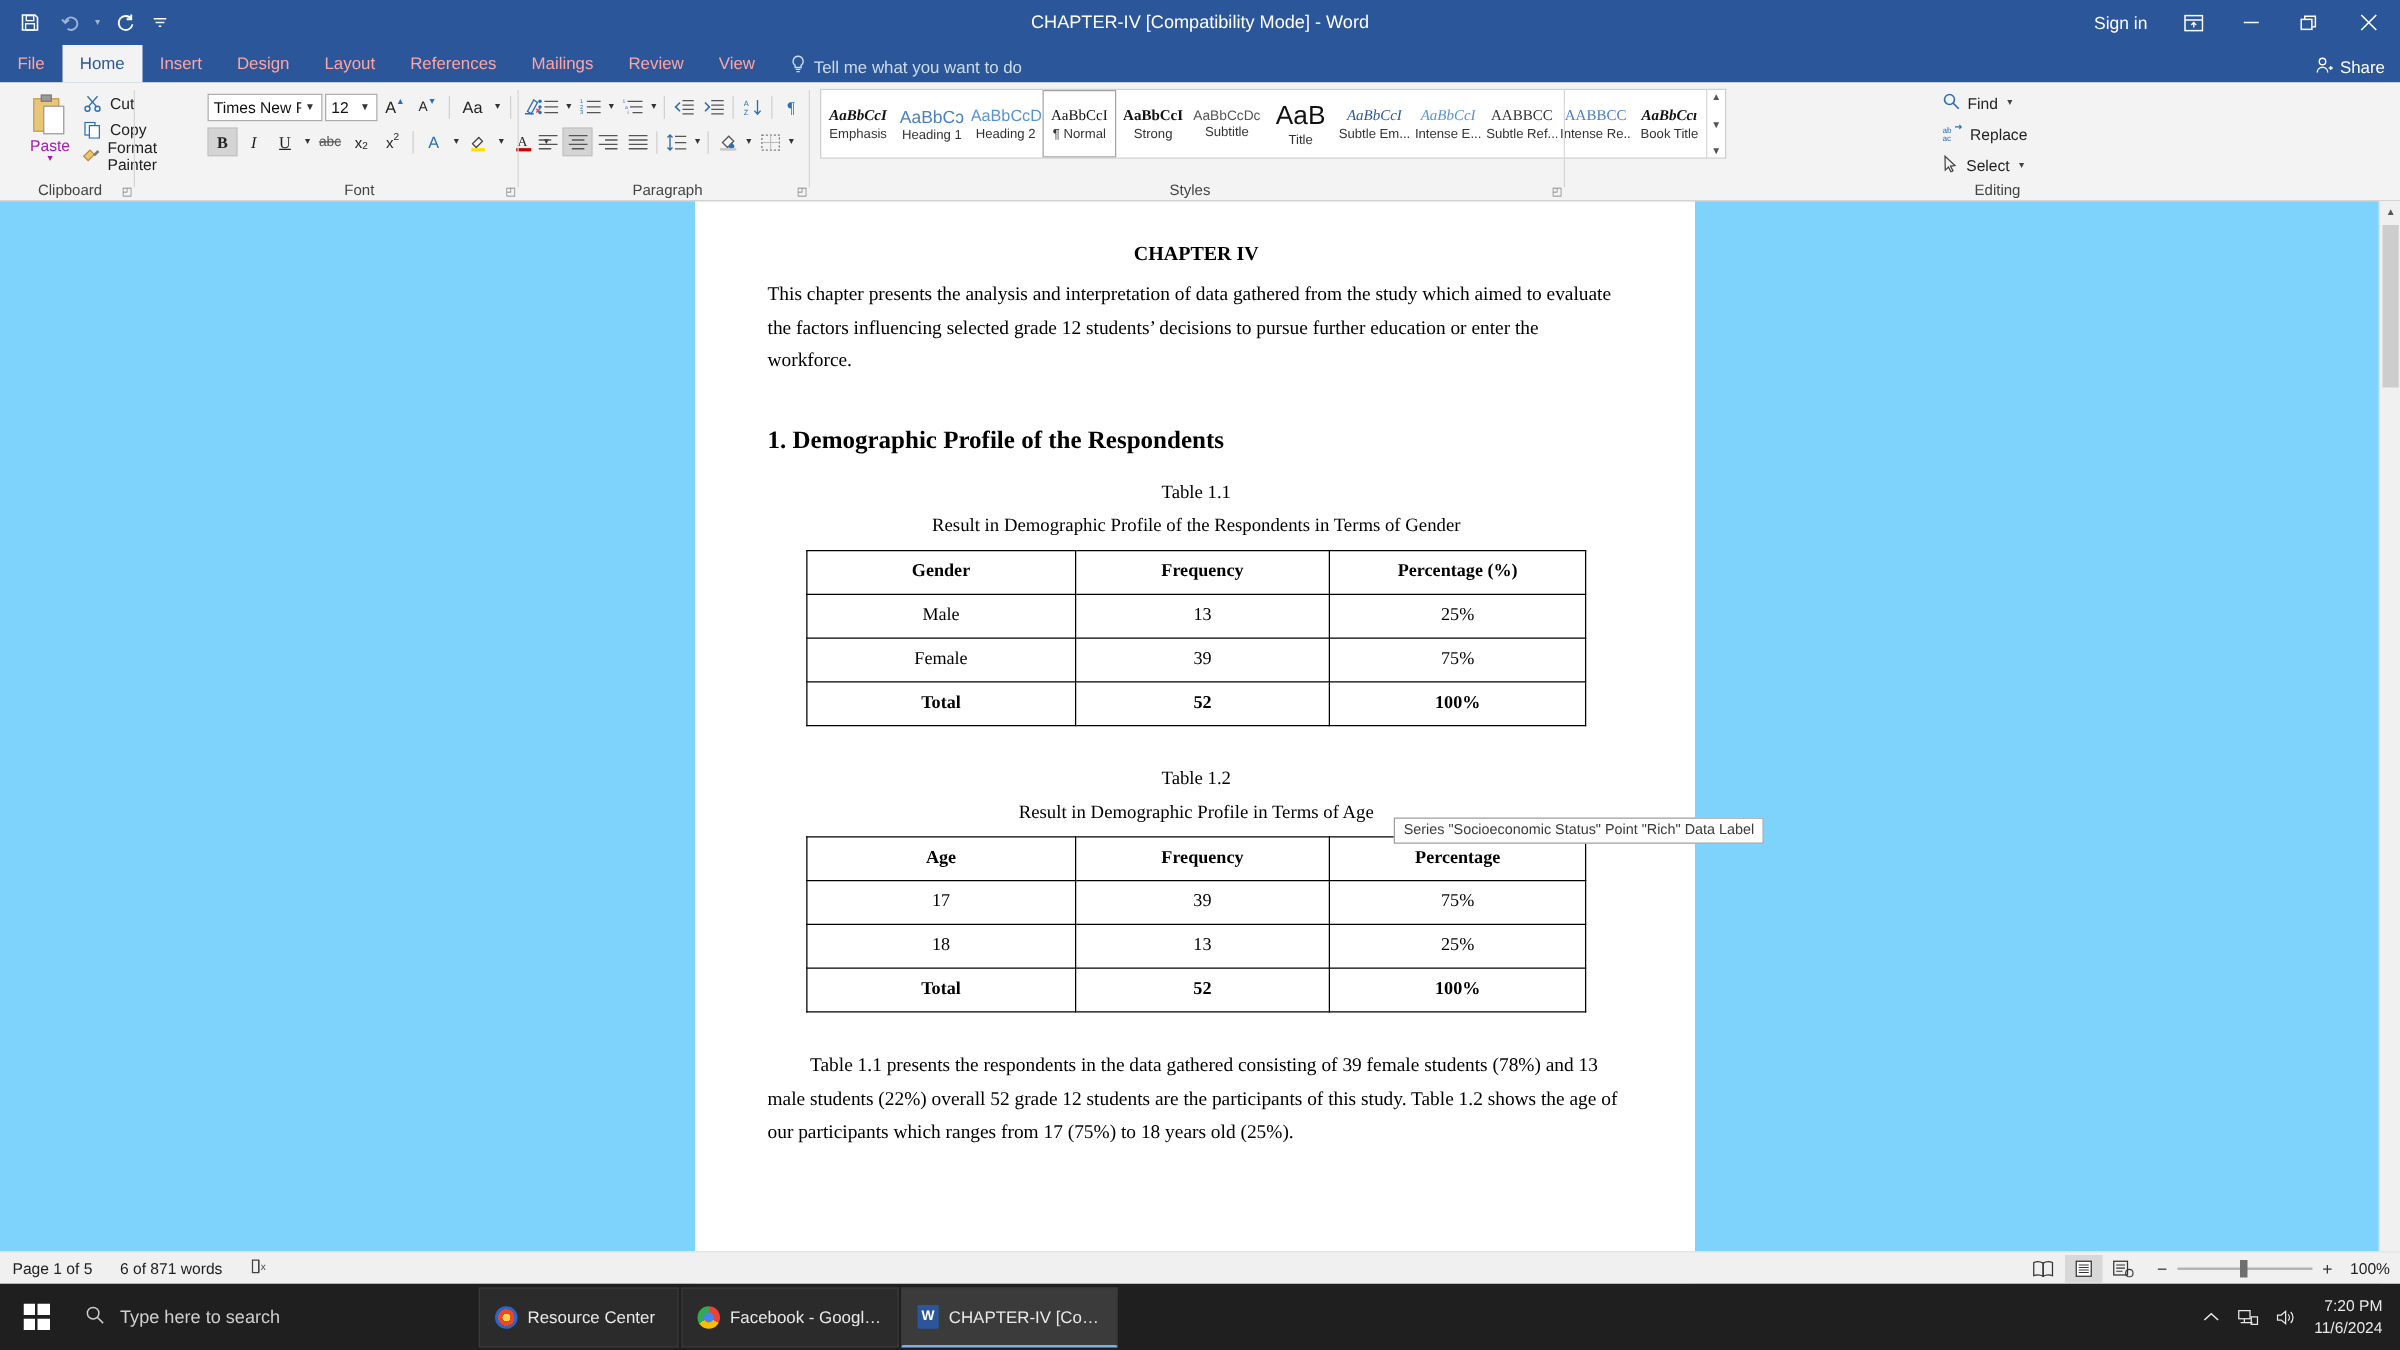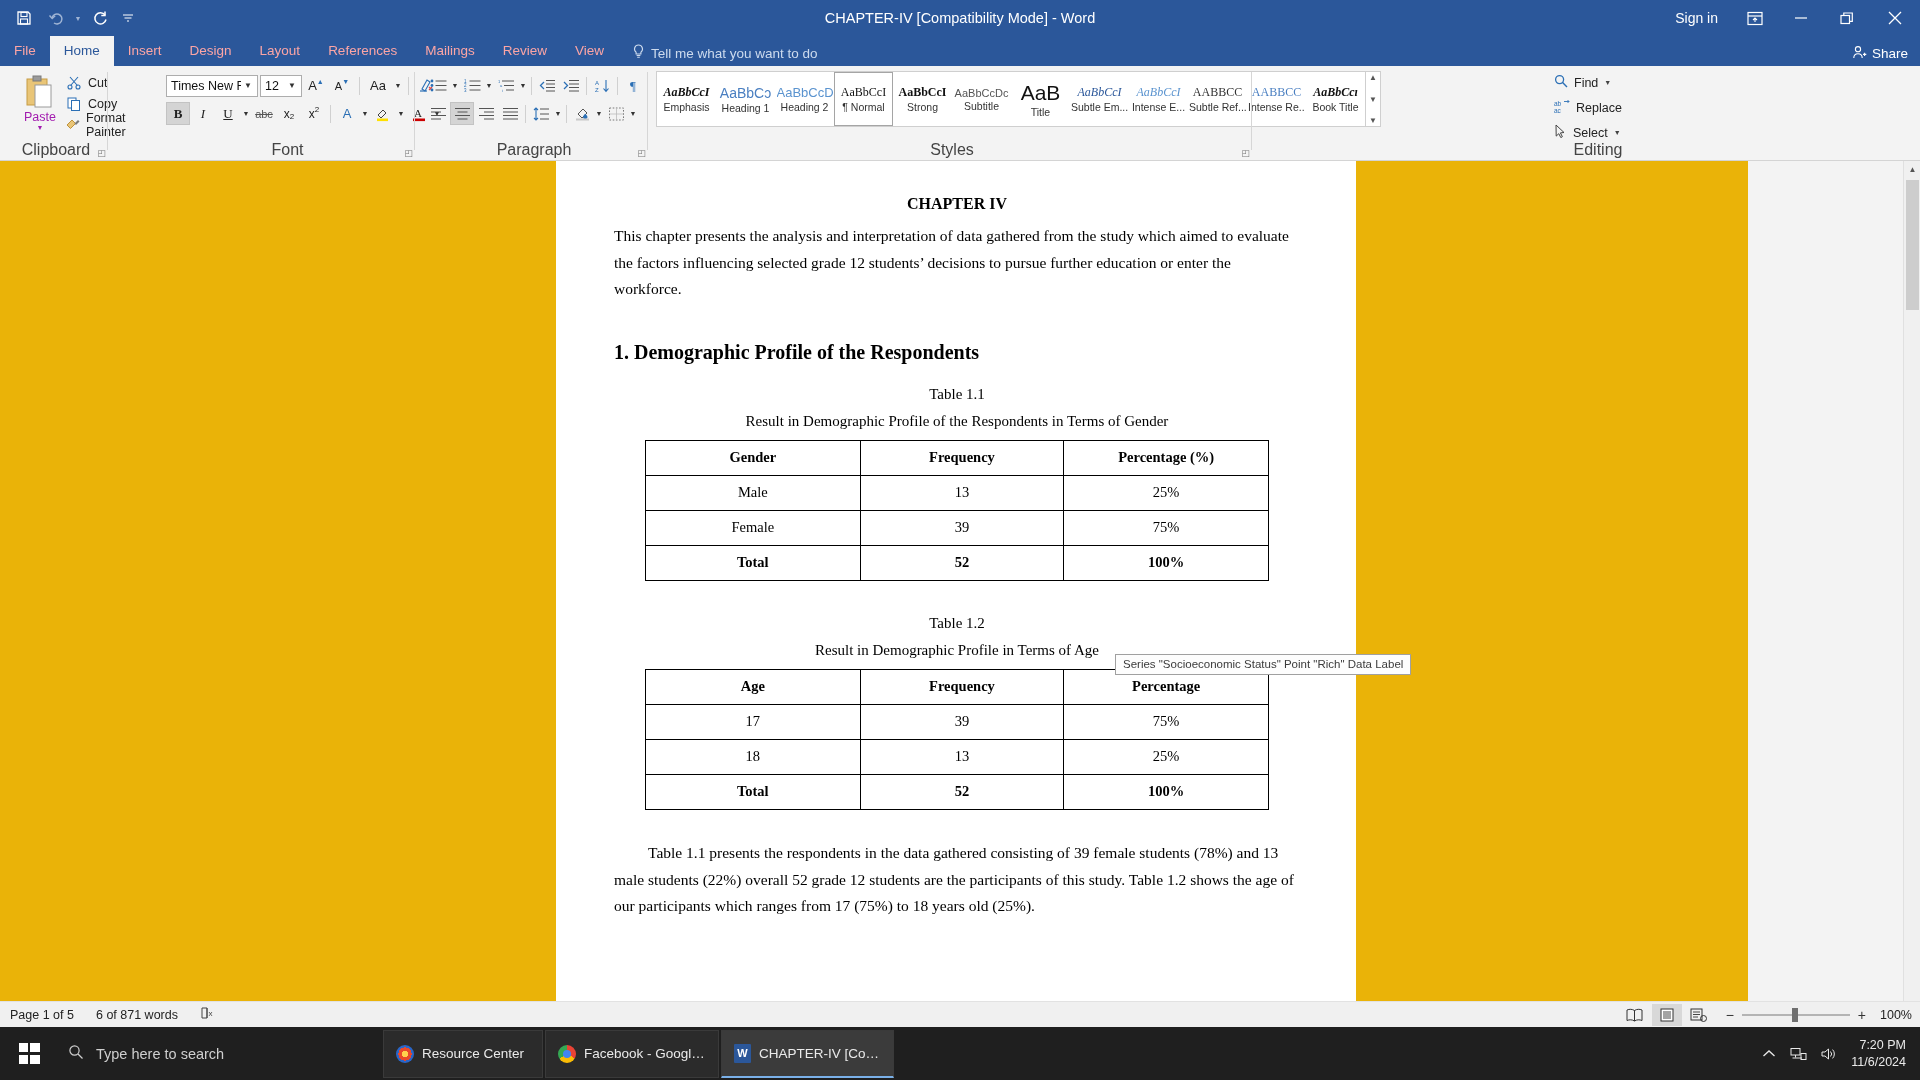--- a/index.html
+++ b/index.html
@@ -60,21 +60,21 @@
   }
 
   
   .ribbon {
     position: absolute; top: 66px; left: 0; width: 1920px; height: 95px;
     background: #f3f3f3; border-bottom: 1px solid #d4d4d4;
   }
   .rgroup { position: absolute; top: 0; height: 95px; }
   .rgroup-label {
     position: absolute; bottom: 2px; left: 0; width: 100%;
-    text-align: center; font-size: 16px; color: #444;
+    text-align: center; font-size: 12px; color: #444;
   }
   .rgroup-sep {
     position: absolute; top: 6px; width: 1px; height: 78px; background: #d6d6d6;
   }
   .dlg-launch {
     position: absolute; bottom: 3px; font-size: 9px; color: #777;
   }
 
   
   .clipboard { left: 4px; width: 104px; }
@@ -133,22 +133,22 @@
     display: flex; flex-direction: column; justify-content: space-between; align-items: center;
     font-size: 8px; color: #555; padding: 1px 0;
   }
 
   
   .editgrp { left: 1548px; width: 100px; }
   .ed-item { position: absolute; left: 6px; display: flex; align-items: center; gap: 6px; font-size: 12.5px; color: #222; }
 
   
   .docarea {
-    position: absolute; top: 161px; left: 0; width: 1748px; height: 866px;
-    background: #eab308; overflow: hidden;
+    position: absolute; top: 161px; left: 0; width: 1920px; height: 866px;
+    background: #7dd3fc; overflow: hidden;
   }
   .page {
     position: absolute; top: 0px; left: 556px; width: 800px; height: 866px;
     background: #fff;
   }
   .page-inner { padding: 28px 56px 0 58px; }
   .doc { font-family: "Liberation Serif", serif; color: #000; }
   .h-chapter { font-size: 16px; font-weight: bold; text-align: center; margin-top: 6px; }
   .h-title {
     font-size: 15px; font-weight: bold; text-align: center;

